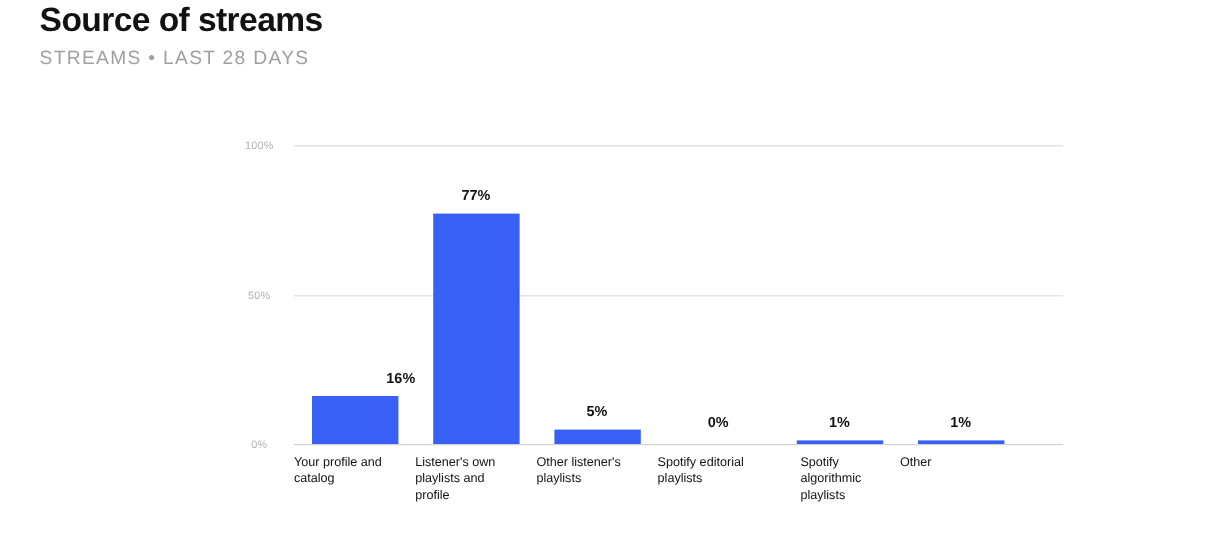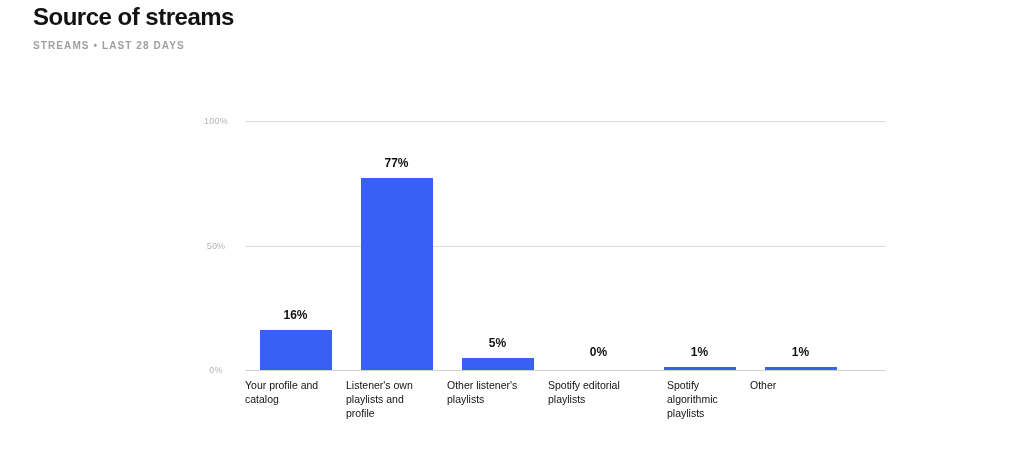--- a/index.html
+++ b/index.html
@@ -16,32 +16,32 @@
     position: relative;
   }
 
   
   .header {
     position: absolute;
     left: 33px;
     top: 0;
   }
   .page-title {
-    font-size: 24px;
+    font-size: 28px;
     font-weight: bold;
     letter-spacing: -0.5px;
     color: #121212;
     margin: 0;
     padding-top: 3px;
     line-height: 28px;
     white-space: nowrap;
   }
   .page-subtitle {
-    font-size: 10px;
-    font-weight: bold;
+    font-size: 16px;
+    font-weight: normal;
     letter-spacing: 1.1px;
     color: #a0a0a0;
     margin: 0;
     padding-top: 9px;
     text-transform: uppercase;
     white-space: nowrap;
   }
 
   
   .chart-area {
@@ -146,21 +146,21 @@
 
   <div id="yticks">
       <div class="ytick-wrap" style="top: 365px;">0%</div>
       <div class="ytick-wrap" style="top: 240.5px;">50%</div>
       <div class="ytick-wrap" style="top: 116px;">100%</div>
     </div>
 
   <div class="bars" id="bars">
       <div class="bar-slot" style="left: 0px;">
         <div class="bar" style="height: 39.84px; background: rgb(56, 96, 245);"></div>
-        <div class="bar-value" style="bottom: 47.84px;">16%</div>
+        <div class="bar-value" style="bottom: 47.84px; text-align: right;">16%</div>
       </div>
       <div class="bar-slot" style="left: 101px;">
         <div class="bar" style="height: 191.73px; background: rgb(56, 96, 245);"></div>
         <div class="bar-value" style="bottom: 199.73px;">77%</div>
       </div>
       <div class="bar-slot" style="left: 202px;">
         <div class="bar" style="height: 12.45px; background: rgb(56, 96, 245);"></div>
         <div class="bar-value" style="bottom: 20.45px;">5%</div>
       </div>
       <div class="bar-slot" style="left: 303px;">

